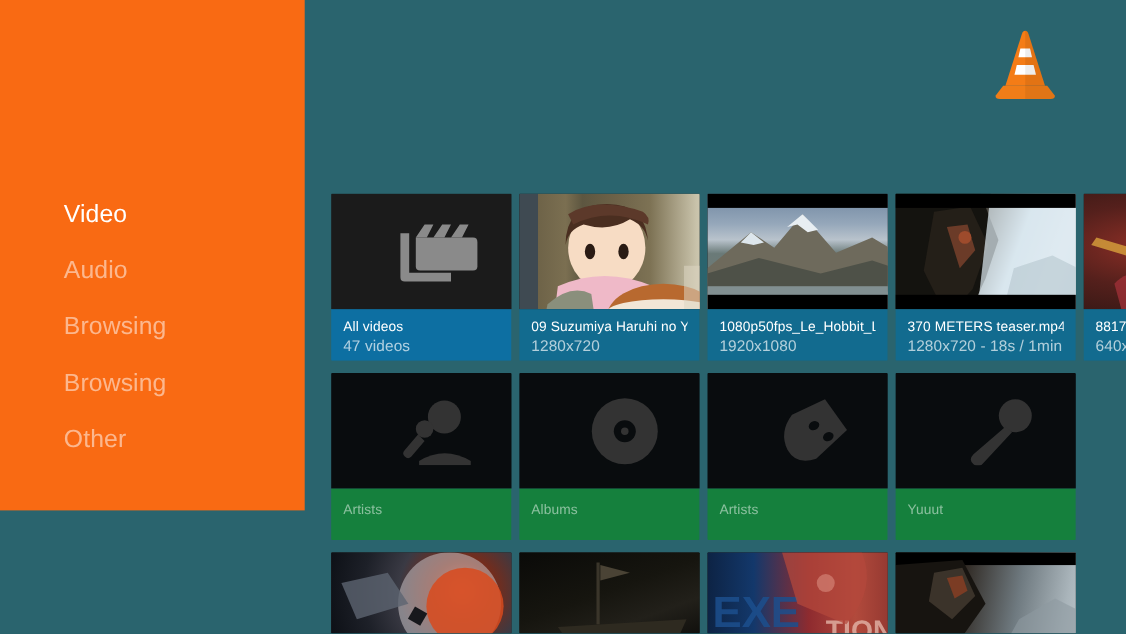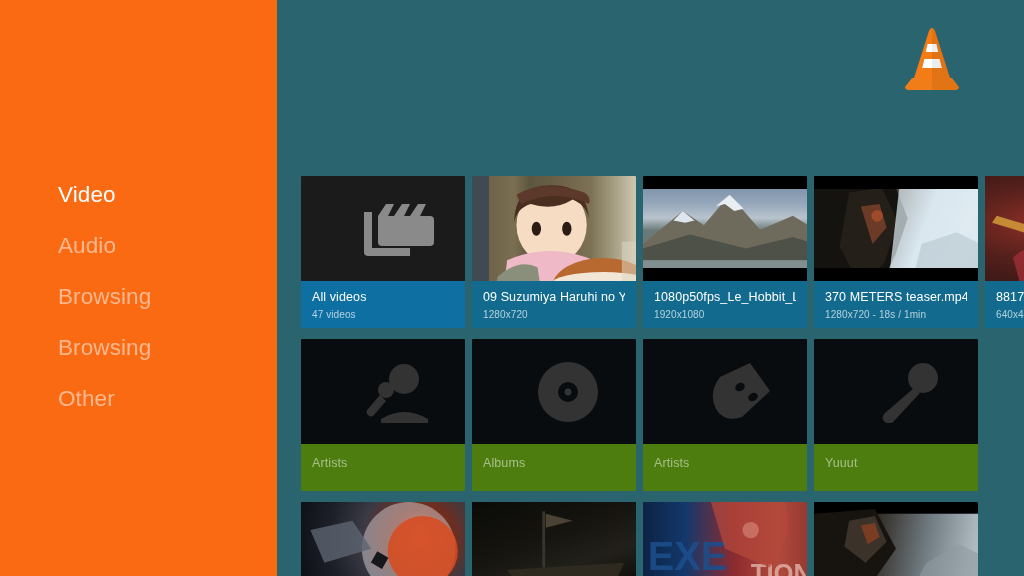--- a/index.html
+++ b/index.html
@@ -5,21 +5,21 @@
   * { margin:0; padding:0; box-sizing:border-box; }
   html, body {
     width:1024px; height:576px; overflow:hidden;
     font-family:"Liberation Sans", sans-serif;
     background:#2a646e;
   }
   #app { position:relative; width:1024px; height:576px; }
 
   
   #sidebar {
-    position:absolute; left:0; top:0; width:277px; height:576px;
+    position:absolute; left:0; top:0; width:277px; height:464px;
     background:#f96a13;
   }
   #nav { position:absolute; left:58px; top:178px; width:210px; }
   .nav-item {
     height:51px; line-height:34px; font-size:22.5px;
     color:rgba(255,255,255,0.52); letter-spacing:0.1px;
     white-space:nowrap; cursor:pointer;
   }
   .nav-item.active { color:#ffffff; }
 
@@ -55,28 +55,28 @@
   .foot {
     height:47px; padding:9px 11px 0 11px;
     background:#126b8f; overflow:hidden;
   }
   .card.focused .foot { background:#0d6fa2; }
   .foot .t1 {
     font-size:12.5px; color:#ffffff; line-height:15px;
     white-space:nowrap; overflow:hidden; letter-spacing:0.1px;
   }
   .foot .t2 {
-    font-size:10px; color:rgba(255,255,255,0.68);
+    font-size:14px; color:rgba(255,255,255,0.68);
     line-height:15px; margin-top:2px;
     white-space:nowrap; overflow:hidden; letter-spacing:0.1px;
   }
 
   
   #row-audio .thumb { background:#090c0e; }
-  #row-audio .foot  { background:#4d7c0f; padding-top:12px; }
+  #row-audio .foot  { background:#15803d; padding-top:12px; }
   #row-audio .foot .t1 { color:rgba(255,255,255,0.50); font-size:12.5px; }
 
   
   #row-more .card { height:74px; }
   #row-more .thumb { height:74px; }
 
   
   .sc { position:absolute; inset:0; }
 
   

